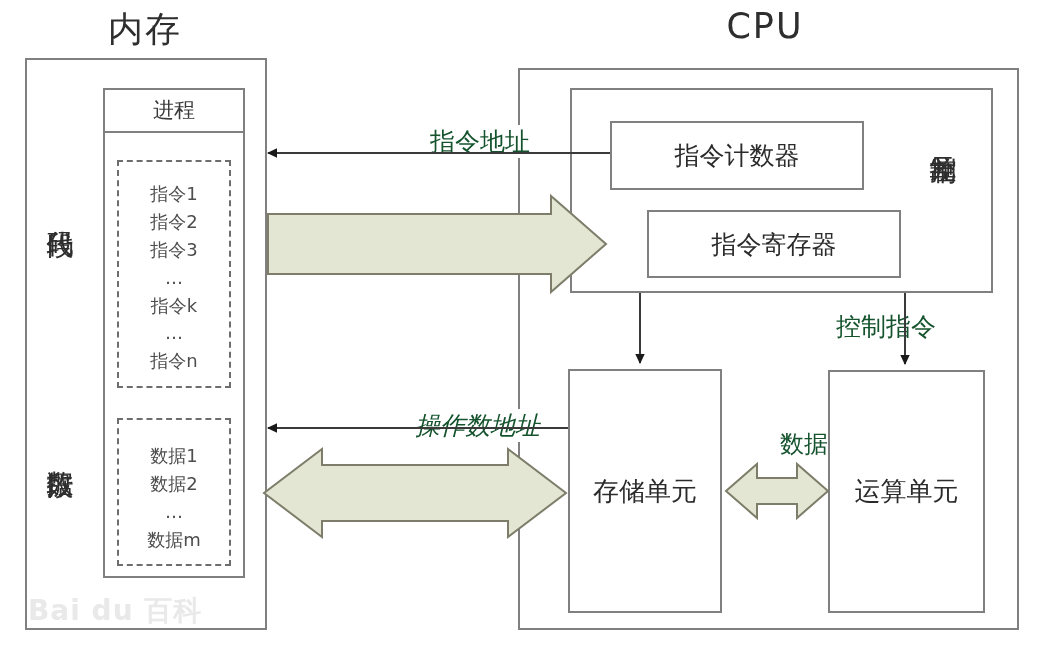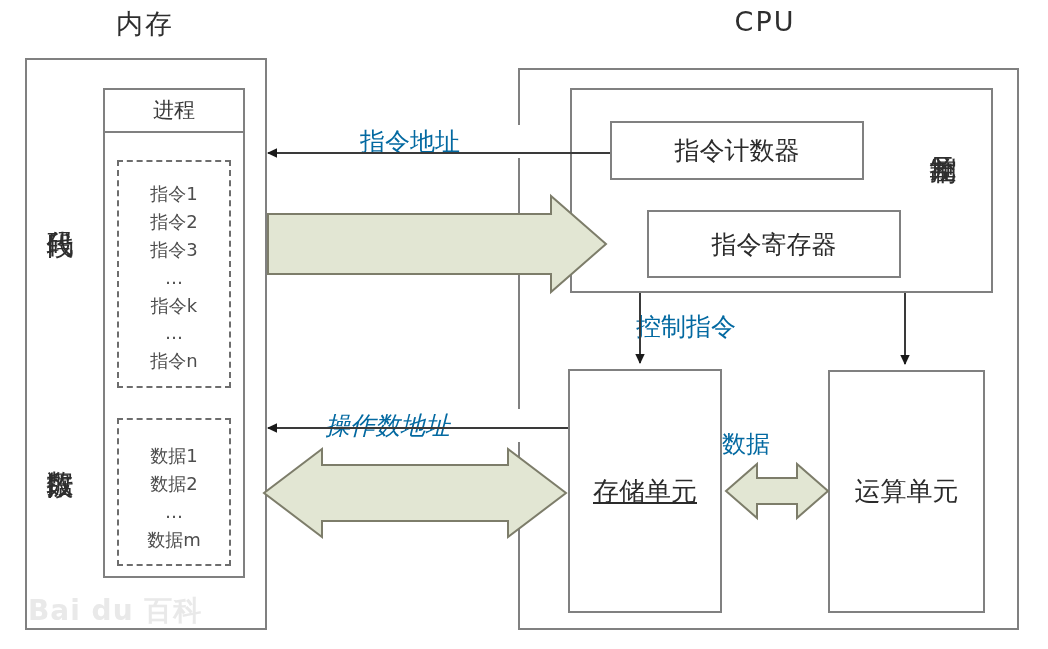--- a/index.html
+++ b/index.html
@@ -4,22 +4,22 @@
 <style>
   html,body{margin:0;padding:0;background:#ffffff;}
   body{
     width:1048px;height:649px;position:relative;overflow:hidden;
     font-family:"DejaVu Sans","Liberation Sans",sans-serif;
     color:#3a3a3a;
   }
   .abs{position:absolute;}
   .box{position:absolute;border:2px solid #808080;background:transparent;box-sizing:border-box;}
   .dashed{position:absolute;border:2px dashed #6d6d6d;background:transparent;box-sizing:border-box;}
-  .title{position:absolute;font-size:27px;color:#2e2e2e;letter-spacing:2px;text-align:center;}
-  .lbl{position:absolute;font-size:25px;color:#0369a1;text-align:left;white-space:nowrap;}
+  .title{position:absolute;font-size:35px;color:#2e2e2e;letter-spacing:2px;text-align:center;}
+  .lbl{position:absolute;font-size:25px;color:#14532d;text-align:right;white-space:nowrap;}
   .vtext{position:absolute;font-size:27px;color:#2e2e2e;text-align:center;line-height:1.18;}
   .center-mid{display:flex;align-items:center;justify-content:center;}
   .list{position:absolute;text-align:center;font-size:18px;color:#4d4d4d;line-height:1.55;width:100%;}
   .list div{white-space:nowrap;}
   svg.overlay{position:absolute;left:0;top:0;width:1048px;height:649px;pointer-events:none;}
   .wm{position:absolute;font-size:28px;color:#e9e9e9;letter-spacing:1px;font-weight:bold;
       font-family:"DejaVu Sans","Liberation Sans",sans-serif;}
   .proc-head{position:absolute;display:flex;align-items:center;justify-content:center;
              font-size:21px;color:#3a3a3a;}
 </style>
@@ -68,30 +68,30 @@
 </div>
 
 <div class="box" style="left:518px;top:68px;width:501px;height:562px;"></div>
 
 <div class="box" style="left:570px;top:88px;width:423px;height:205px;"></div>
 
 <div class="vtext" style="left:913px;top:110px;width:60px;">
   <span style="writing-mode:vertical-rl;text-orientation:upright;line-height:1.12;">控制单元</span>
 </div>
 
-<div class="box center-mid" style="left:610px;top:121px;width:254px;height:59px;">
+<div class="box center-mid" style="left:610px;top:121px;width:254px;height:69px;">
   <span class="abs" style="font-size:25px;color:#2b2b2b;">指令计数器</span>
 </div>
 
 <div class="box center-mid" style="left:610px;top:210px;width:254px;height:68px;margin-left:37px;">
   <span class="abs" style="font-size:25px;color:#2b2b2b;">指令寄存器</span>
 </div>
 
 <div class="box center-mid" style="left:568px;top:369px;width:154px;height:244px;">
-  <span class="abs" style="font-size:26px;color:#2b2b2b;text-decoration:underline;">存储单元</span>
+  <span class="abs" style="font-size:26px;color:#2b2b2b;">存储单元</span>
 </div>
 
 <div class="box center-mid" style="left:828px;top:370px;width:157px;height:243px;">
   <span class="abs" style="font-size:26px;color:#2b2b2b;">运算单元</span>
 </div>
 
 <div class="lbl" style="left:636px;top:310px;width:300px;">控制指令</div>
 
 <div class="lbl" style="left:722px;top:428px;width:106px;font-size:24px;">数据</div>
 

